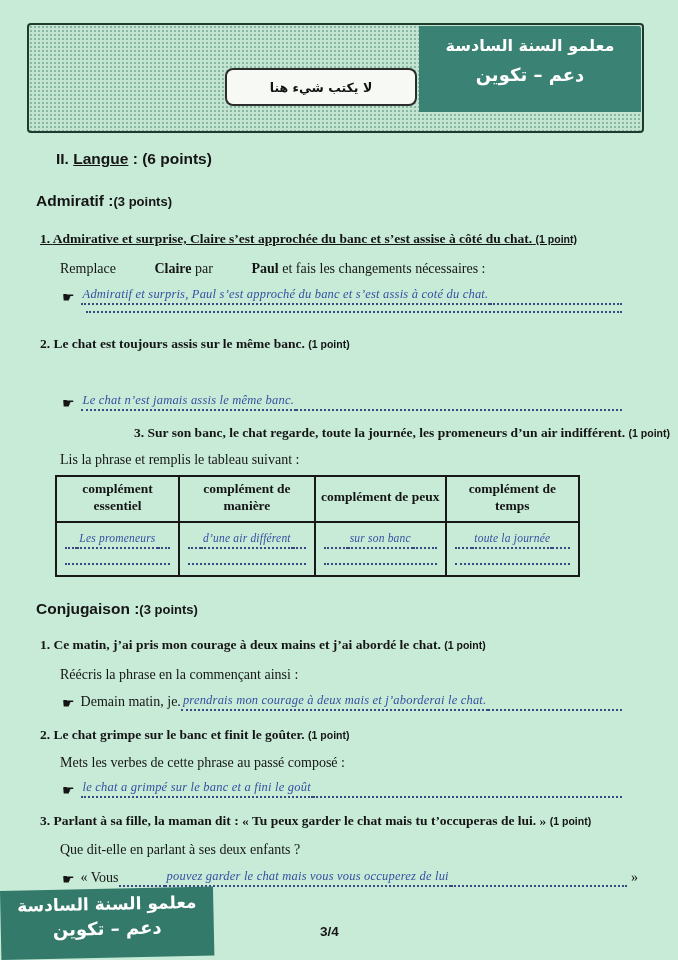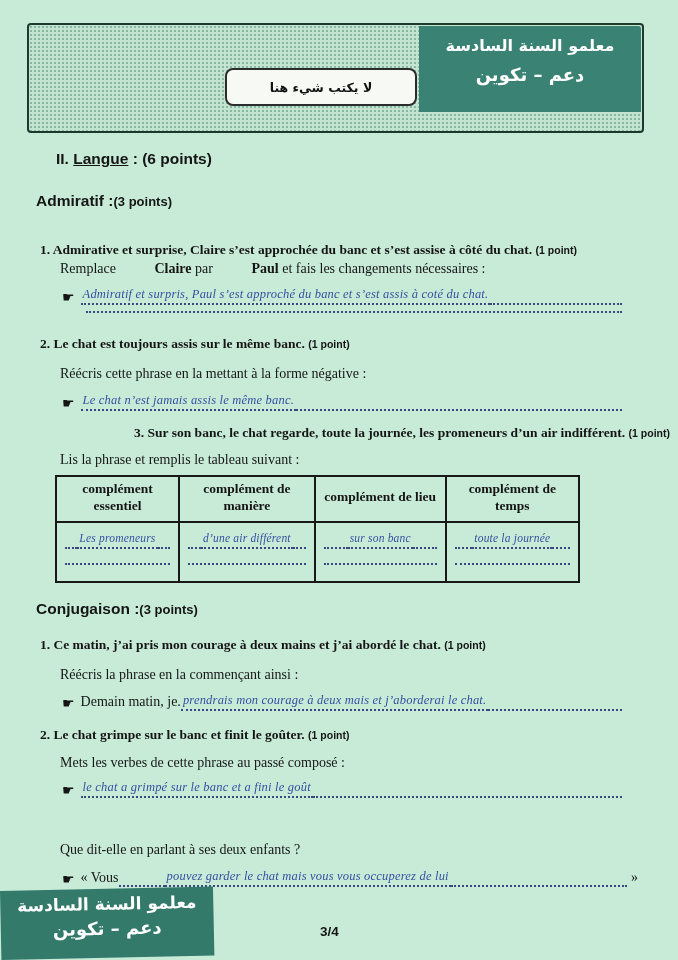--- a/index.html
+++ b/index.html
@@ -69,21 +69,21 @@
   .dotline{position:absolute; border-bottom:2px dotted var(--dots); height:0;}
   
   table.ctable{
     position:absolute; left:55px; top:475px; width:525px;
     border-collapse:collapse; table-layout:fixed;
   }
   .ctable th,.ctable td{border:2px solid #181818;}
   .ctable th{
     font-size:13.5px; font-weight:bold; text-align:center; padding:4px 4px 6px; line-height:1.25;
   }
-  .ctable td{height:60px; vertical-align:top; padding:8px 8px 6px;}
+  .ctable td{height:54px; vertical-align:top; padding:8px 8px 6px;}
   .cellans{display:flex; align-items:flex-end;}
   .cellans .hw{font-size:11.5px; border-bottom:2px dotted var(--dots); padding-bottom:1px;}
   .cellans .fill{height:3px;}
   .celldot{margin-top:14px; border-bottom:2px dotted var(--dots); height:0;}
   
   .footer-badge{
     position:absolute; left:0; top:891px; width:213px; height:69px;
     background:var(--teal-dark); color:#fff; text-align:center; padding-top:5px;
     transform:rotate(-1.2deg); transform-origin:left top;
   }
@@ -109,41 +109,40 @@
 
   <div class="sec-title">
     <span>II.</span>
     <span class="u">Langue</span><span> : (6 points)</span>
   </div>
 
   <div class="part-title" style="top:192px;">
     <span>Admiratif :</span><span class="pts">(3 points)</span>
   </div>
 
-  <div class="q" style="top:242px;">
+  <div class="q" style="top:231px;text-decoration:underline;">
     <span>1.</span>
     <span>Admirative et surprise, Claire s’est approchée du banc et s’est assise à côté du chat.</span>
     <span class="qpts">(1 point)</span>
   </div>
   <div class="instr" style="top:261px;">
     <span>Remplace </span><b>Claire</b><span> par </span><b>Paul</b><span> et fais les changements nécessaires :</span>
   </div>
   <div class="ansline" style="top:286px;">
     <span class="hand">☛</span>
     <span class="hw">Admiratif et surpris, Paul s’est approché du banc et s’est assis à coté du chat.</span>
     <span class="fill"></span>
   </div>
   <div class="dotline" style="top:311px; left:86px; right:56px;"></div>
 
   <div class="q" style="top:336px;">
     <span>2.</span>
     <span>Le chat est toujours assis sur le même banc.</span>
     <span class="qpts">(1 point)</span>
   </div>
-  <div class="instr" style="top:366px;">Réécris cette phrase en la mettant à la forme négative :</div>
   <div class="ansline" style="top:392px;">
     <span class="hand">☛</span>
     <span class="hw">Le chat n’est jamais assis le même banc.</span>
     <span class="fill"></span>
   </div>
 
   <div class="q" style="top:425px;text-align:right;">
     <span>3.</span>
     <span>Sur son banc, le chat regarde, toute la journée, les promeneurs d’un air indifférent.</span>
     <span class="qpts">(1 point)</span>
@@ -154,21 +153,21 @@
     <colgroup>
         <col style="width:23.5%">
         <col style="width:26%">
         <col style="width:25%">
         <col style="width:25.5%">
       </colgroup>
     <tbody>
         <tr>
       <th>complément essentiel</th>
       <th>complément de manière</th>
-      <th>complément de lieu</th>
+      <th>complément de peux</th>
       <th>complément de temps</th>
     </tr>
     <tr>
       <td>
         <div class="cellans">
               <span class="fill"></span>
               <span class="hw">Les promeneurs</span>
               <span class="fill"></span>
             </div>
         <div class="celldot"></div>
@@ -223,20 +222,25 @@
     <span>Le chat grimpe sur le banc et finit le goûter.</span>
     <span class="qpts">(1 point)</span>
   </div>
   <div class="instr" style="top:755px;">Mets les verbes de cette phrase au passé composé :</div>
   <div class="ansline" style="top:779px;">
     <span class="hand">☛</span>
     <span class="hw">le chat a grimpé sur le banc et a fini le goût</span>
     <span class="fill"></span>
   </div>
 
+  <div class="q" style="top:813px;">
+    <span>3.</span>
+    <span>Parlant à sa fille, la maman dit : « Tu peux garder le chat mais tu t’occuperas de lui. »</span>
+    <span class="qpts">(1 point)</span>
+  </div>
   <div class="instr" style="top:842px;">Que dit-elle en parlant à ses deux enfants ?</div>
   <div class="ansline" style="top:868px; right:40px;">
     <span class="hand">☛</span>
     <span class="prefix">« Vous</span>
     <span class="dots-short"></span>
     <span class="hw">pouvez garder le chat mais vous vous occuperez de lui</span>
     <span class="fill"></span>
     <span class="suffix">»</span>
   </div>
 

